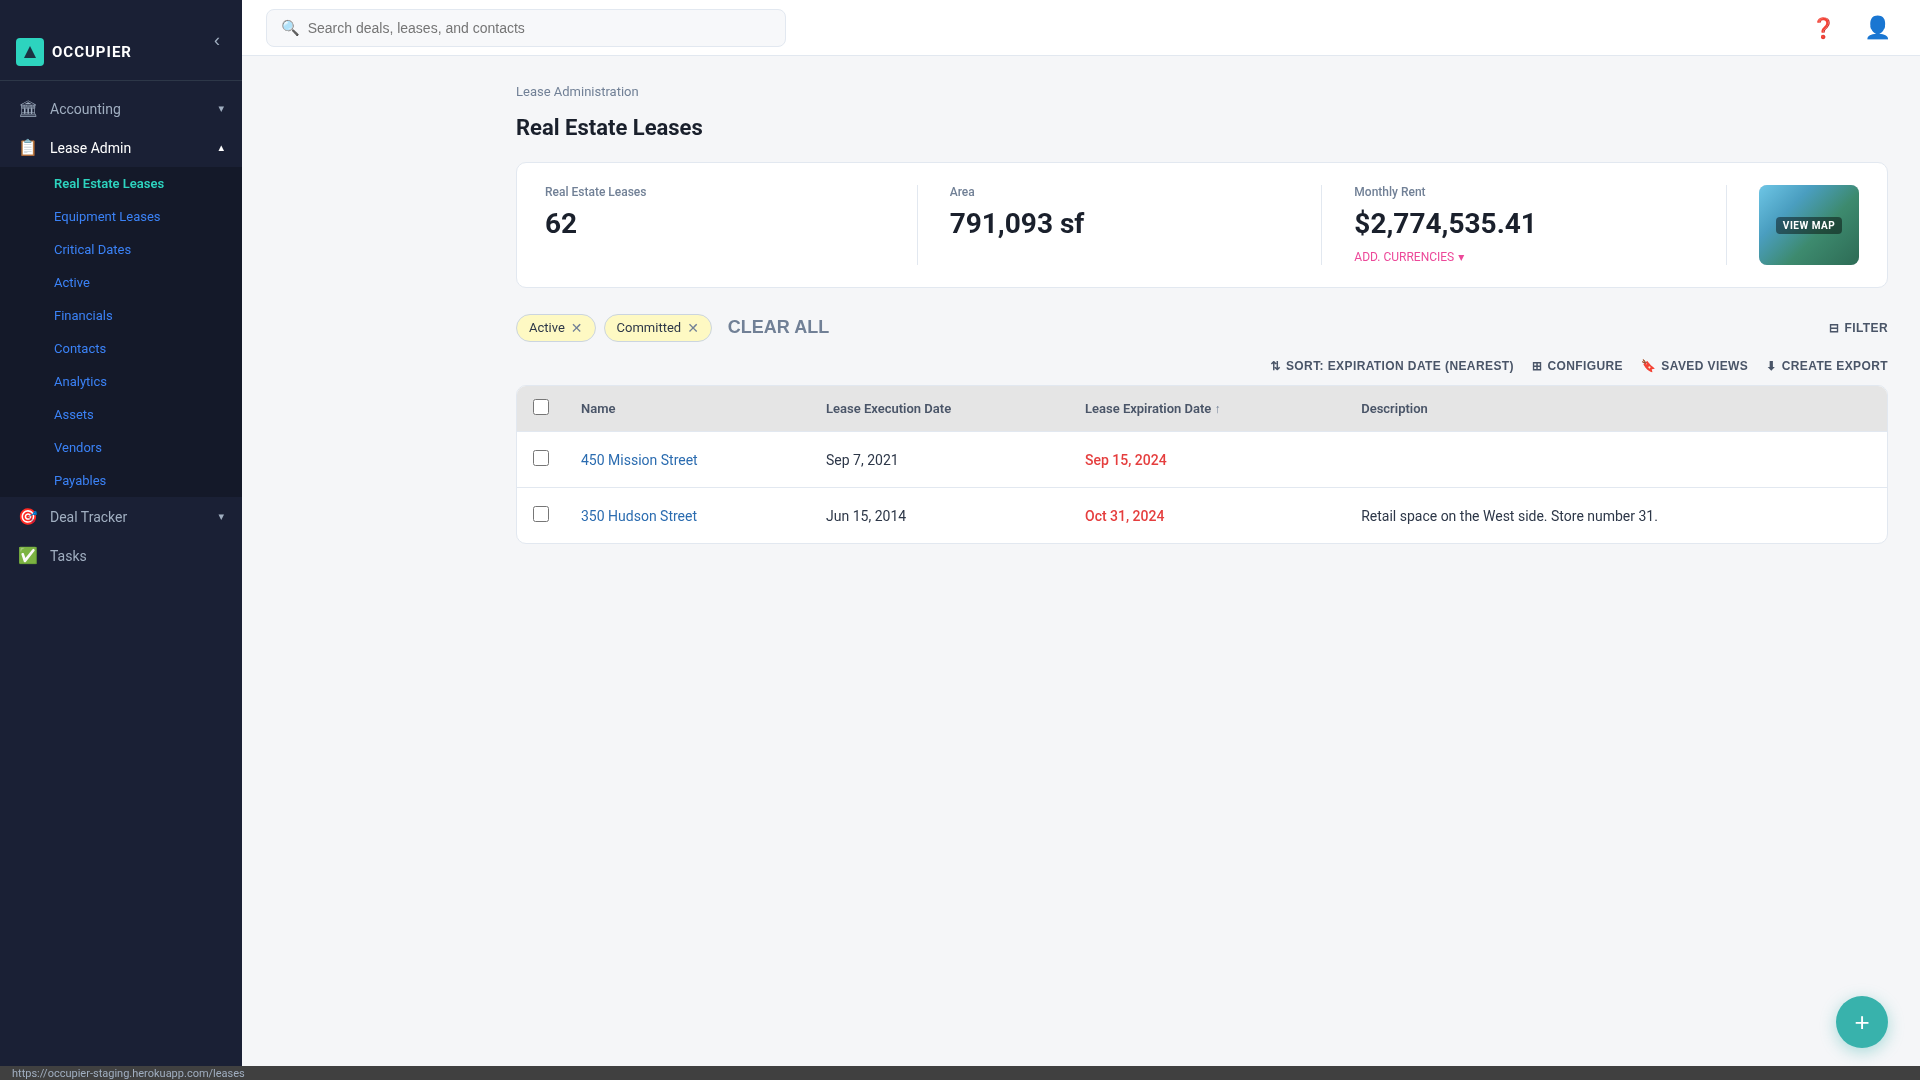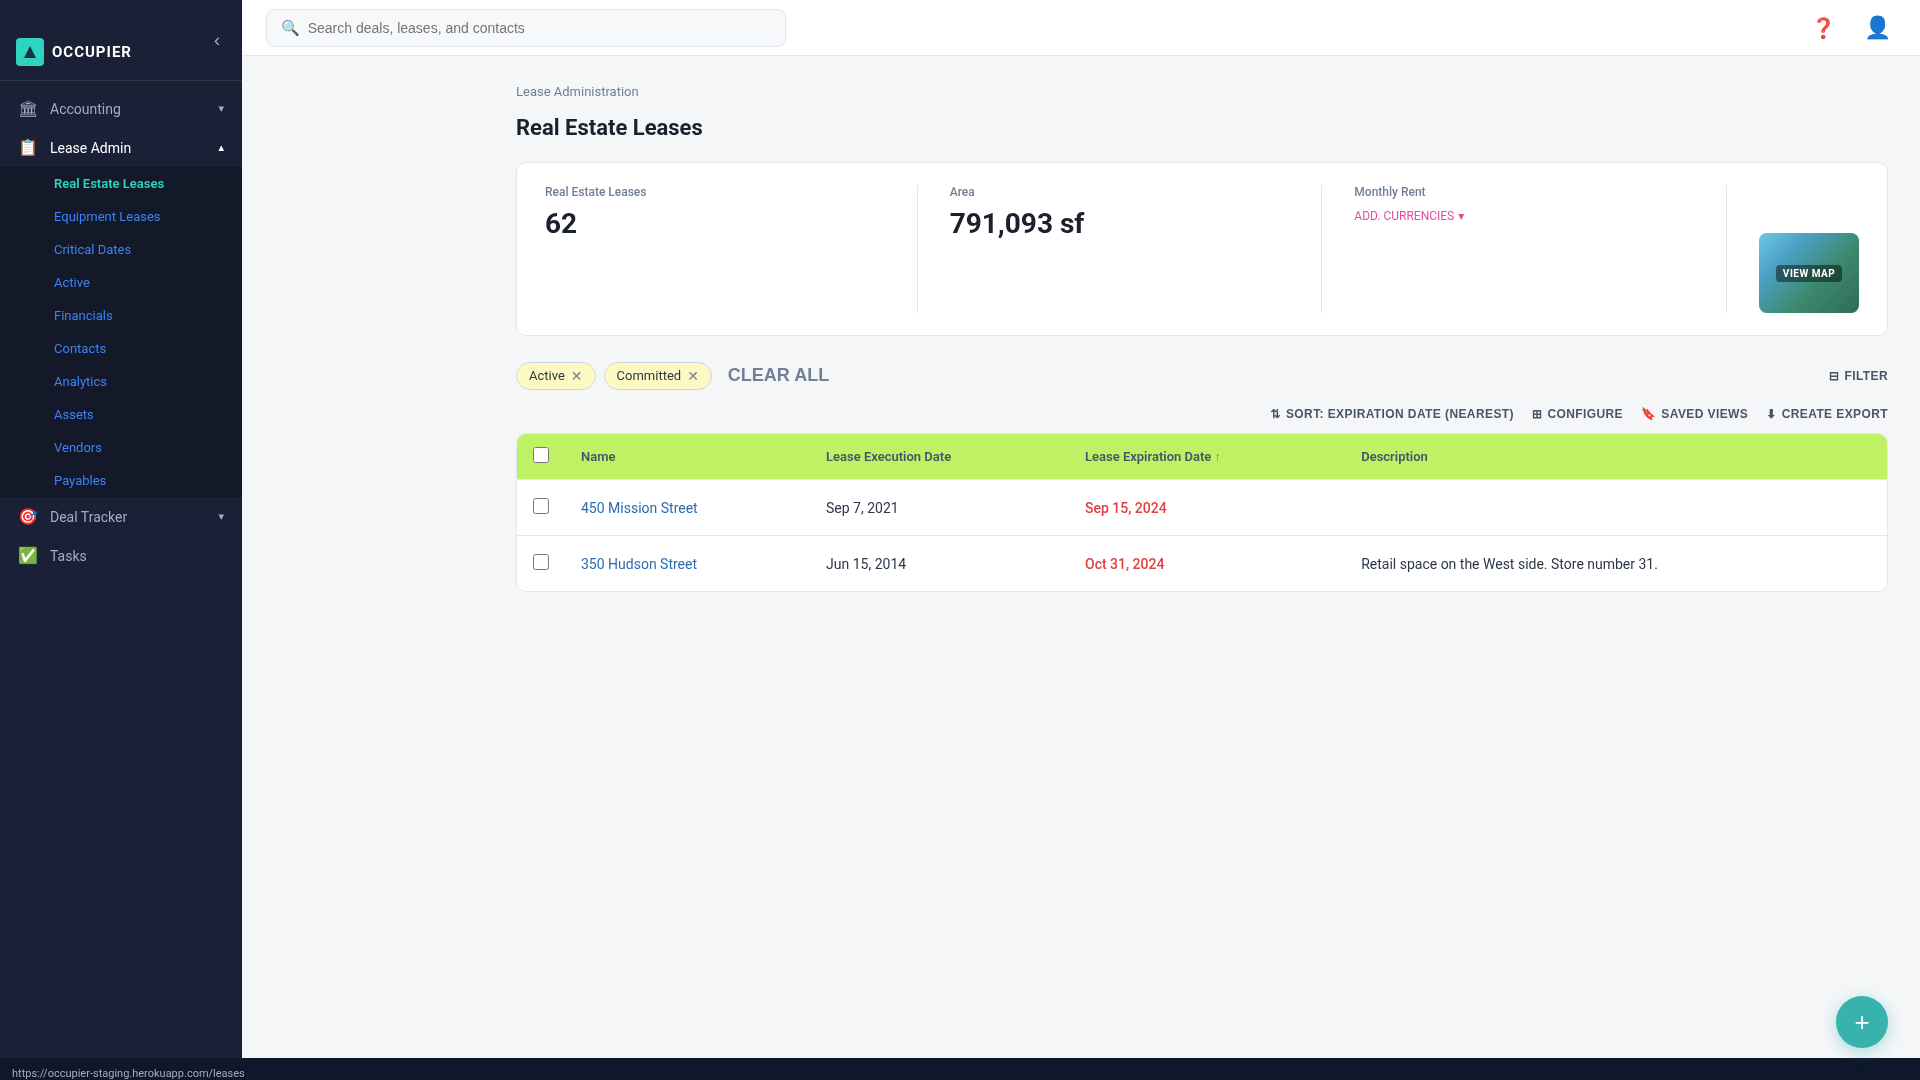--- a/index.html
+++ b/index.html
@@ -204,21 +204,20 @@
       border-radius: 8px;
       overflow: hidden;
       background: #cbd5e0;
       display: flex;
       flex-direction: column;
       align-items: center;
       justify-content: center;
       gap: 4px;
       cursor: pointer;
       position: relative;
-      margin-top: 48px;
     }
     .map-thumb-img {
       width: 100%;
       height: 100%;
       background: linear-gradient(135deg, #6ec6e6 0%, #4a9ec0 30%, #3d8a6e 60%, #2d6b55 100%);
       position: absolute;
       top: 0; left: 0;
     }
     .map-thumb-label {
       position: relative;
@@ -291,21 +290,21 @@
       background: #fff;
       border: 1px solid #e2e8f0;
       border-radius: 10px;
       overflow: hidden;
     }
     table {
       width: 100%;
       border-collapse: collapse;
     }
     thead tr {
-      background: #bef264;
+      background: #e5e5e5;
     }
     thead th {
       padding: 13px 16px;
       text-align: left;
       font-size: 13px;
       font-weight: 600;
       color: #4a5568;
       border-bottom: 1px solid #e2e8f0;
     }
     thead th.checkbox-col {
@@ -351,24 +350,24 @@
       z-index: 200;
       border: none;
     }
 
     
     #statusbar {
       position: fixed;
       bottom: 0;
       left: 0;
       right: 0;
-      height: 22px;
-      background: #0f172a;
-      display: flex;
-      align-items: flex-end;
+      height: 14px;
+      background: #404040;
+      display: flex;
+      align-items: center;
       padding: 0 12px;
     }
     .statusbar-url {
       font-size: 11px;
       color: #a0aec0;
     }
   </style>
 </head>
 <body>
 
@@ -448,20 +447,21 @@
     <div class="stat-item">
       <div class="stat-label">Real Estate Leases</div>
       <div class="stat-value">62</div>
     </div>
     <div class="stat-item">
       <div class="stat-label">Area</div>
       <div class="stat-value">791,093 sf</div>
     </div>
     <div class="stat-item">
       <div class="stat-label">Monthly Rent</div>
+      <div class="stat-value">$2,774,535.41</div>
       <div class="stat-sub">
         <span>ADD. CURRENCIES</span>
         <span>▾</span>
       </div>
     </div>
     <div class="map-thumb">
       <div class="map-thumb-img"></div>
       <span class="map-thumb-label">VIEW MAP</span>
     </div>
   </div>

